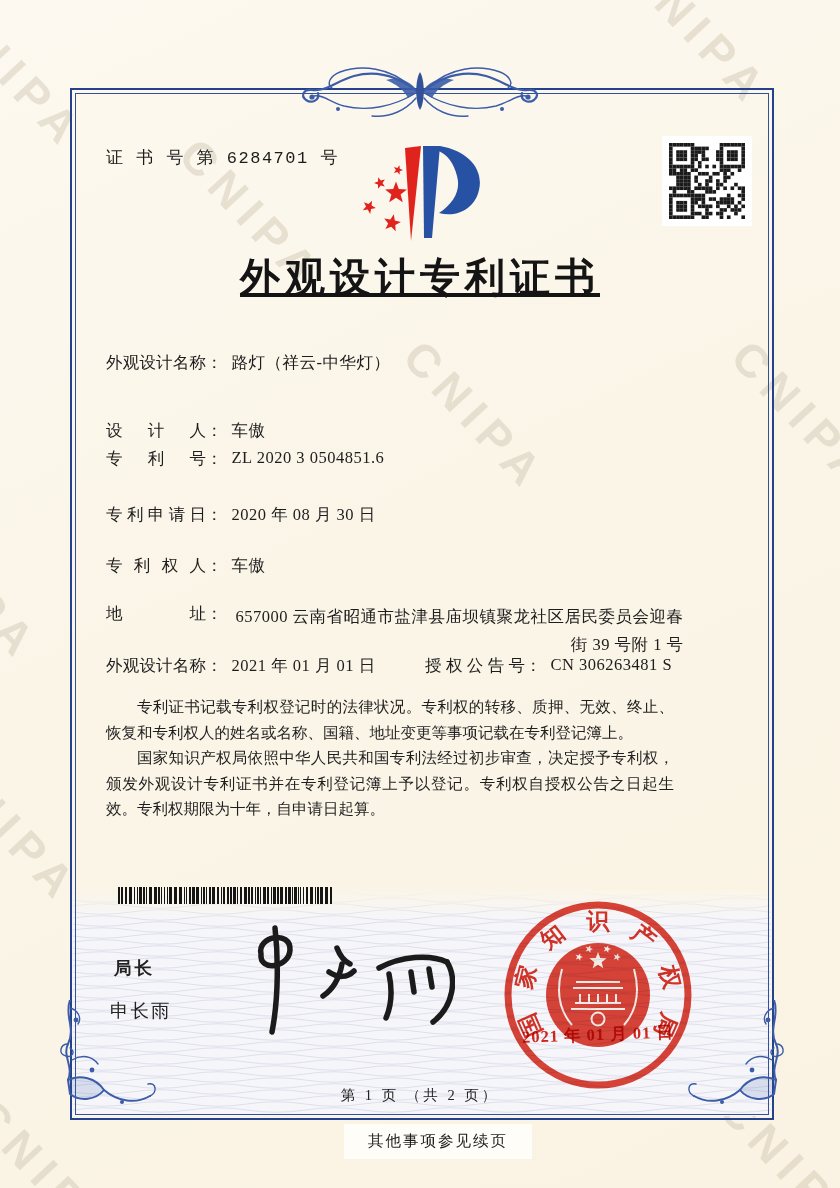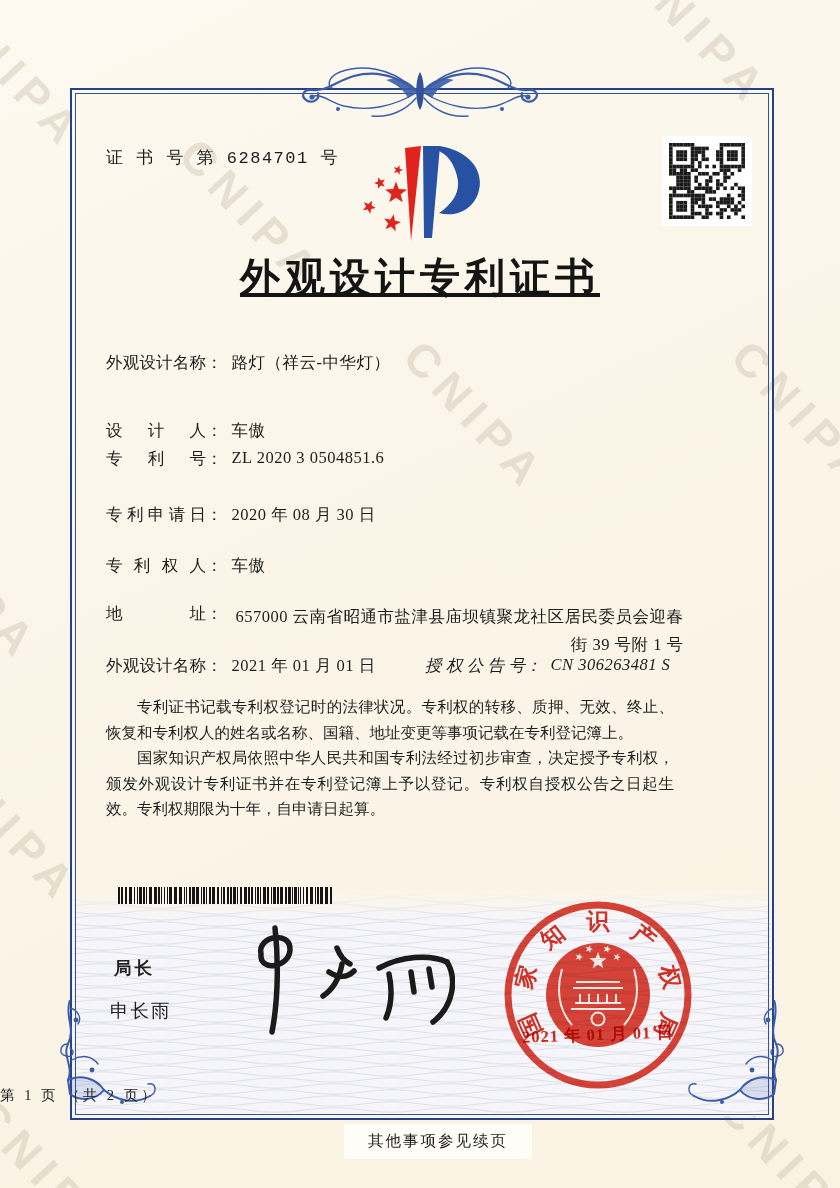--- a/index.html
+++ b/index.html
@@ -22,41 +22,41 @@
   .qrbox{position:absolute;left:662px;top:136px;width:90px;height:90px;background:#fff;
          display:flex;align-items:center;justify-content:center;}
   .title{position:absolute;left:0;width:840px;top:250px;text-align:center;
          font-size:40px;font-weight:bold;letter-spacing:5px;color:#141414;text-decoration:underline;}
   
   .frow{position:absolute;left:106px;font-size:16.5px;color:#1d1d1d;white-space:nowrap;}
   .flabel{display:inline-block;width:100px;text-align:justify;text-align-last:justify;vertical-align:top;}
   .colon{margin-right:9px;vertical-align:top;}
   .fvalue{letter-spacing:0.5px;vertical-align:top;}
   .fvalue.wrap{display:inline-block;width:452px;white-space:normal;line-height:28px;text-align:right;}
-  .grant2{position:absolute;left:319px;top:0;white-space:nowrap;font-style:italic;}
+  .grant2{position:absolute;left:319px;top:0;white-space:nowrap;}
   
   .body-text{position:absolute;left:106px;top:694px;width:568px;}
   .body-text p{margin:0;font-size:15.5px;line-height:25.5px;text-align:justify;
                text-indent:2em;color:#1f1f1f;}
   
   .waveband{position:absolute;left:73px;top:890px;width:698px;height:226px;background:#f6f6fa;}
   .wavefade{position:absolute;left:0;top:0;width:100%;height:30px;
             background:linear-gradient(#fbf5e8,rgba(251,245,232,0));}
   .barcode{position:absolute;left:118px;top:887px;width:220px;height:17px;}
   .signer-title{position:absolute;left:114px;top:956px;font-family:"Liberation Sans","DejaVu Sans",sans-serif;
             font-size:17.5px;font-weight:700;color:#222;letter-spacing:3px;}
   .signer-name{position:absolute;left:110px;top:998px;font-family:"Liberation Sans","DejaVu Sans",sans-serif;
             font-size:18.5px;font-weight:500;color:#222;letter-spacing:2px;}
   .signature{position:absolute;left:245px;top:924px;width:210px;height:112px;}
   .seal{position:absolute;left:500px;top:897px;width:196px;height:196px;
         mix-blend-mode:multiply;opacity:.95;}
   .seal-date{position:absolute;left:498px;top:1024px;width:200px;text-align:center;
         color:#d8291b;font-weight:bold;font-size:16.5px;letter-spacing:1px;
         mix-blend-mode:multiply;transform:rotate(-2deg);}
-  .page-ind{position:absolute;left:0;width:840px;top:1086px;text-align:left;
+  .page-ind{position:absolute;left:0;width:840px;top:1086px;text-align:center;
         font-size:14.5px;letter-spacing:3px;color:#222;}
   .note-wrap{position:absolute;left:0;width:840px;top:1124px;text-align:center;}
   .note{display:inline-block;background:#fffdf8;padding:7px 24px;font-size:15.5px;
         letter-spacing:2px;color:#1d1d1d;margin-left:36px;}
 </style>
 </head>
 <body>
 
 <div class="sheet">
 

